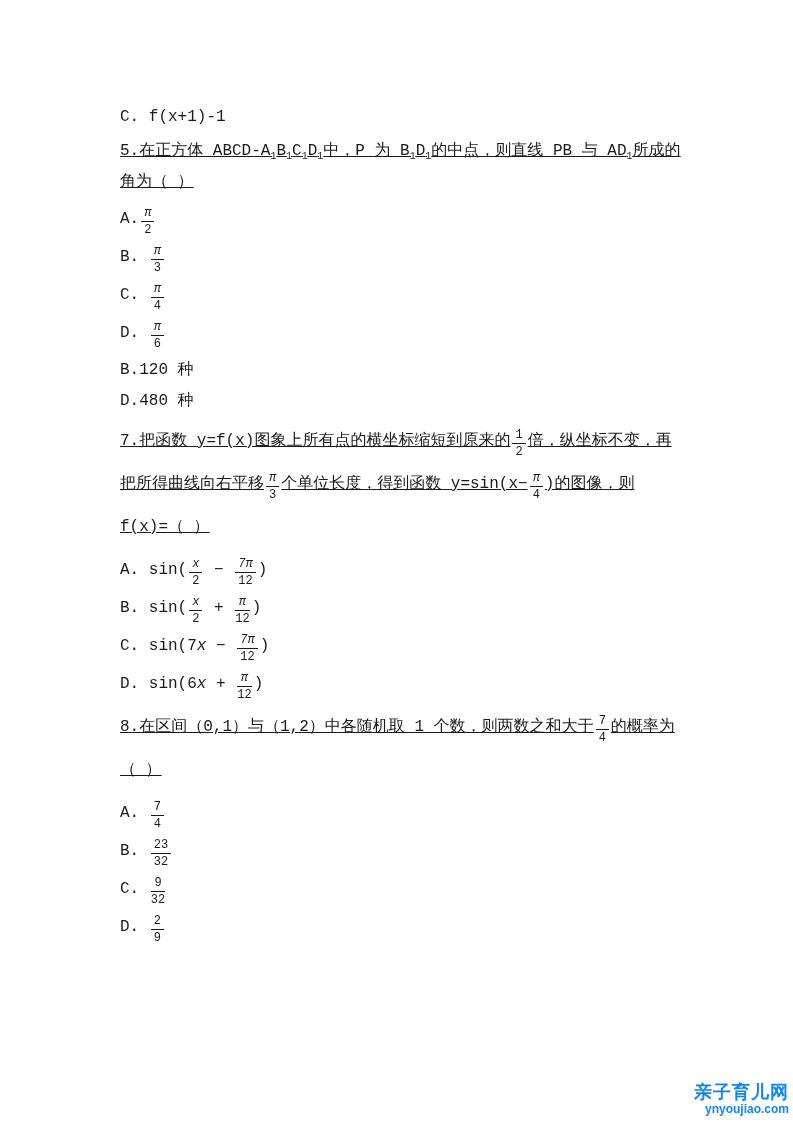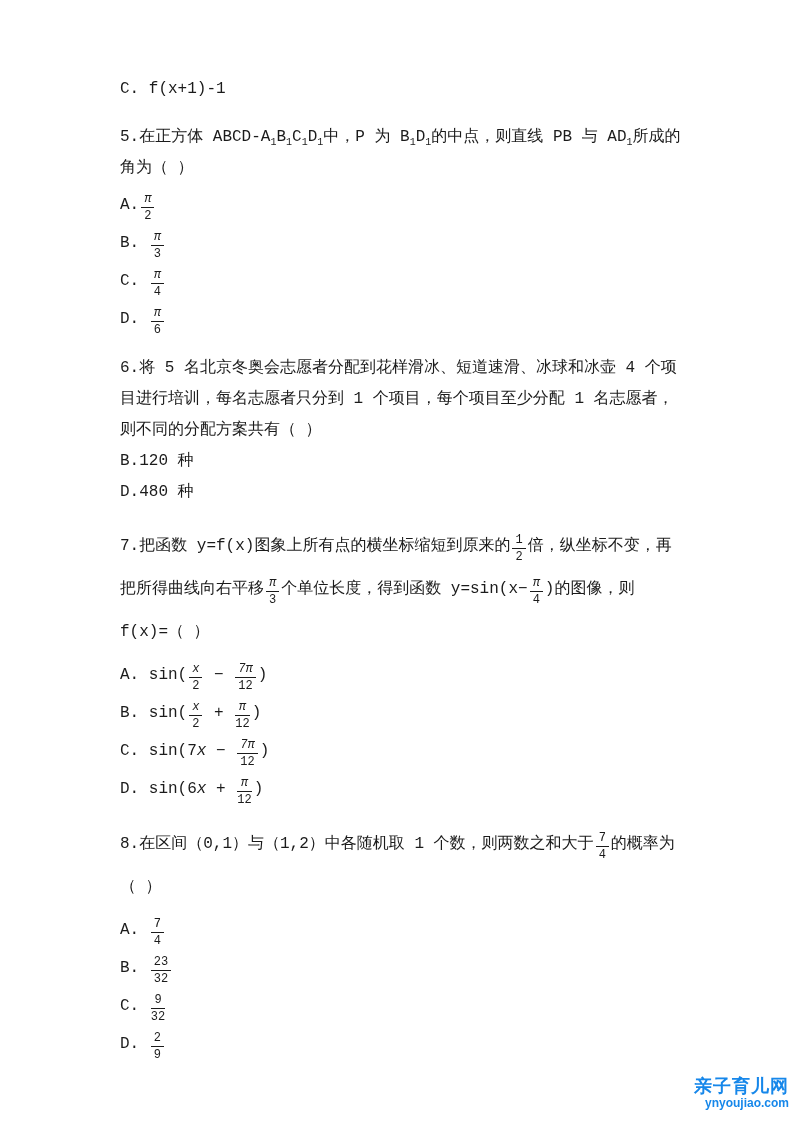--- a/index.html
+++ b/index.html
@@ -6,27 +6,27 @@
   body {
     width: 793px; height: 1122px;
     background: #ffffff;
     position: relative;
     overflow: hidden;
     font-family: "Liberation Mono", "DejaVu Sans Mono", monospace;
   }
   .page {
     position: absolute; inset: 0;
     box-sizing: border-box;
-    padding: 74px 112px 0 120px;
+    padding: 102px 112px 0 120px;
     color: #1b1b1b;
     font-size: 16px;
   }
   .line { line-height: 31px; white-space: normal; }
   .line.opt { margin: 0; }
-  .line.para { margin-top: 17px; }
+  .line.para { margin-top: 3px; text-decoration: underline; }
   .line.tall { line-height: 43px; }
   .line.fopt { line-height: 33px; margin: 5px 0; }
   .run { }
   .it { font-style: italic; }
   sub.sb { font-size: 10px; line-height: 0; }
   .frac {
     display: inline-block;
     vertical-align: -10px;
     text-align: center;
     line-height: 1;
@@ -40,40 +40,39 @@
   }
   .frac .fd {
     display: block;
     font-size: 12px;
     padding-top: 2px;
   }
   .frac.itf .fn { font-style: italic; }
   .watermark {
     position: absolute;
     right: 4px;
-    bottom: 12px;
+    bottom: 6px;
     text-align: right;
     font-weight: 700;
     font-family: "Liberation Sans", "DejaVu Sans", sans-serif;
   }
   .watermark .wm1 { font-size: 18px; letter-spacing: 1px; }
   .watermark .wm2 { font-size: 12px; margin-top: -2px; }
 </style>
 </head>
 <body style="background: rgb(255, 255, 255);">
 
 <div class="page" style="color: rgb(27, 27, 27);">
   <div>
       <div class="line opt"><span class="run">C. f(x+1)-1</span></div>
       <div class="line para"><span class="run">5.在正方体 ABCD-A</span><sub class="sb">1</sub><span class="run">B</span><sub class="sb">1</sub><span class="run">C</span><sub class="sb">1</sub><span class="run">D</span><sub class="sb">1</sub><span class="run">中，P 为 B</span><sub class="sb">1</sub><span class="run">D</span><sub class="sb">1</sub><span class="run">的中点，则直线 PB 与 AD</span><sub class="sb">1</sub><span class="run">所成的角为（ ）</span></div>
       <div class="line fopt"><span class="run">A.</span><span class="frac itf"><span class="fn">π</span><span class="fd">2</span></span></div>
       <div class="line fopt"><span class="run">B. </span><span class="frac itf"><span class="fn">π</span><span class="fd">3</span></span></div>
       <div class="line fopt"><span class="run">C. </span><span class="frac itf"><span class="fn">π</span><span class="fd">4</span></span></div>
       <div class="line fopt"><span class="run">D. </span><span class="frac itf"><span class="fn">π</span><span class="fd">6</span></span></div>
-      <div class="line para"><span class="run">6.将 5 名北京冬奥会志愿者分配到花样滑冰、短道速滑、冰球和冰壶 4 个项目进行培训，每名志愿者只分到 1 个项目，每个项目至少分配 1 名志愿者，则不同的分配方案共有（ ）</span></div>
       <div class="line opt"><span class="run">B.120 种</span></div>
       <div class="line opt"><span class="run">D.480 种</span></div>
       <div class="line para tall"><span class="run">7.把函数 y=f(x)图象上所有点的横坐标缩短到原来的</span><span class="frac"><span class="fn">1</span><span class="fd">2</span></span><span class="run">倍，纵坐标不变，再把所得曲线向右平移</span><span class="frac itf"><span class="fn">π</span><span class="fd">3</span></span><span class="run">个单位长度，得到函数 y=sin(x−</span><span class="frac itf"><span class="fn">π</span><span class="fd">4</span></span><span class="run">)的图像，则 f(x)=（ ）</span></div>
       <div class="line fopt"><span class="run">A. sin(</span><span class="frac itf"><span class="fn">x</span><span class="fd">2</span></span><span class="run"> − </span><span class="frac itf"><span class="fn">7π</span><span class="fd">12</span></span><span class="run">)</span></div>
       <div class="line fopt"><span class="run">B.  sin(</span><span class="frac itf"><span class="fn">x</span><span class="fd">2</span></span><span class="run"> + </span><span class="frac itf"><span class="fn">π</span><span class="fd">12</span></span><span class="run">)</span></div>
       <div class="line fopt"><span class="run">C.  sin(7</span><span class="run it">x</span><span class="run"> − </span><span class="frac itf"><span class="fn">7π</span><span class="fd">12</span></span><span class="run">)</span></div>
       <div class="line fopt"><span class="run">D.  sin(6</span><span class="run it">x</span><span class="run"> + </span><span class="frac itf"><span class="fn">π</span><span class="fd">12</span></span><span class="run">)</span></div>
       <div class="line para tall"><span class="run">8.在区间（0,1）与（1,2）中各随机取 1 个数，则两数之和大于</span><span class="frac"><span class="fn">7</span><span class="fd">4</span></span><span class="run">的概率为（ ）</span></div>
       <div class="line fopt"><span class="run">A. </span><span class="frac"><span class="fn">7</span><span class="fd">4</span></span></div>
       <div class="line fopt"><span class="run">B. </span><span class="frac"><span class="fn">23</span><span class="fd">32</span></span></div>

